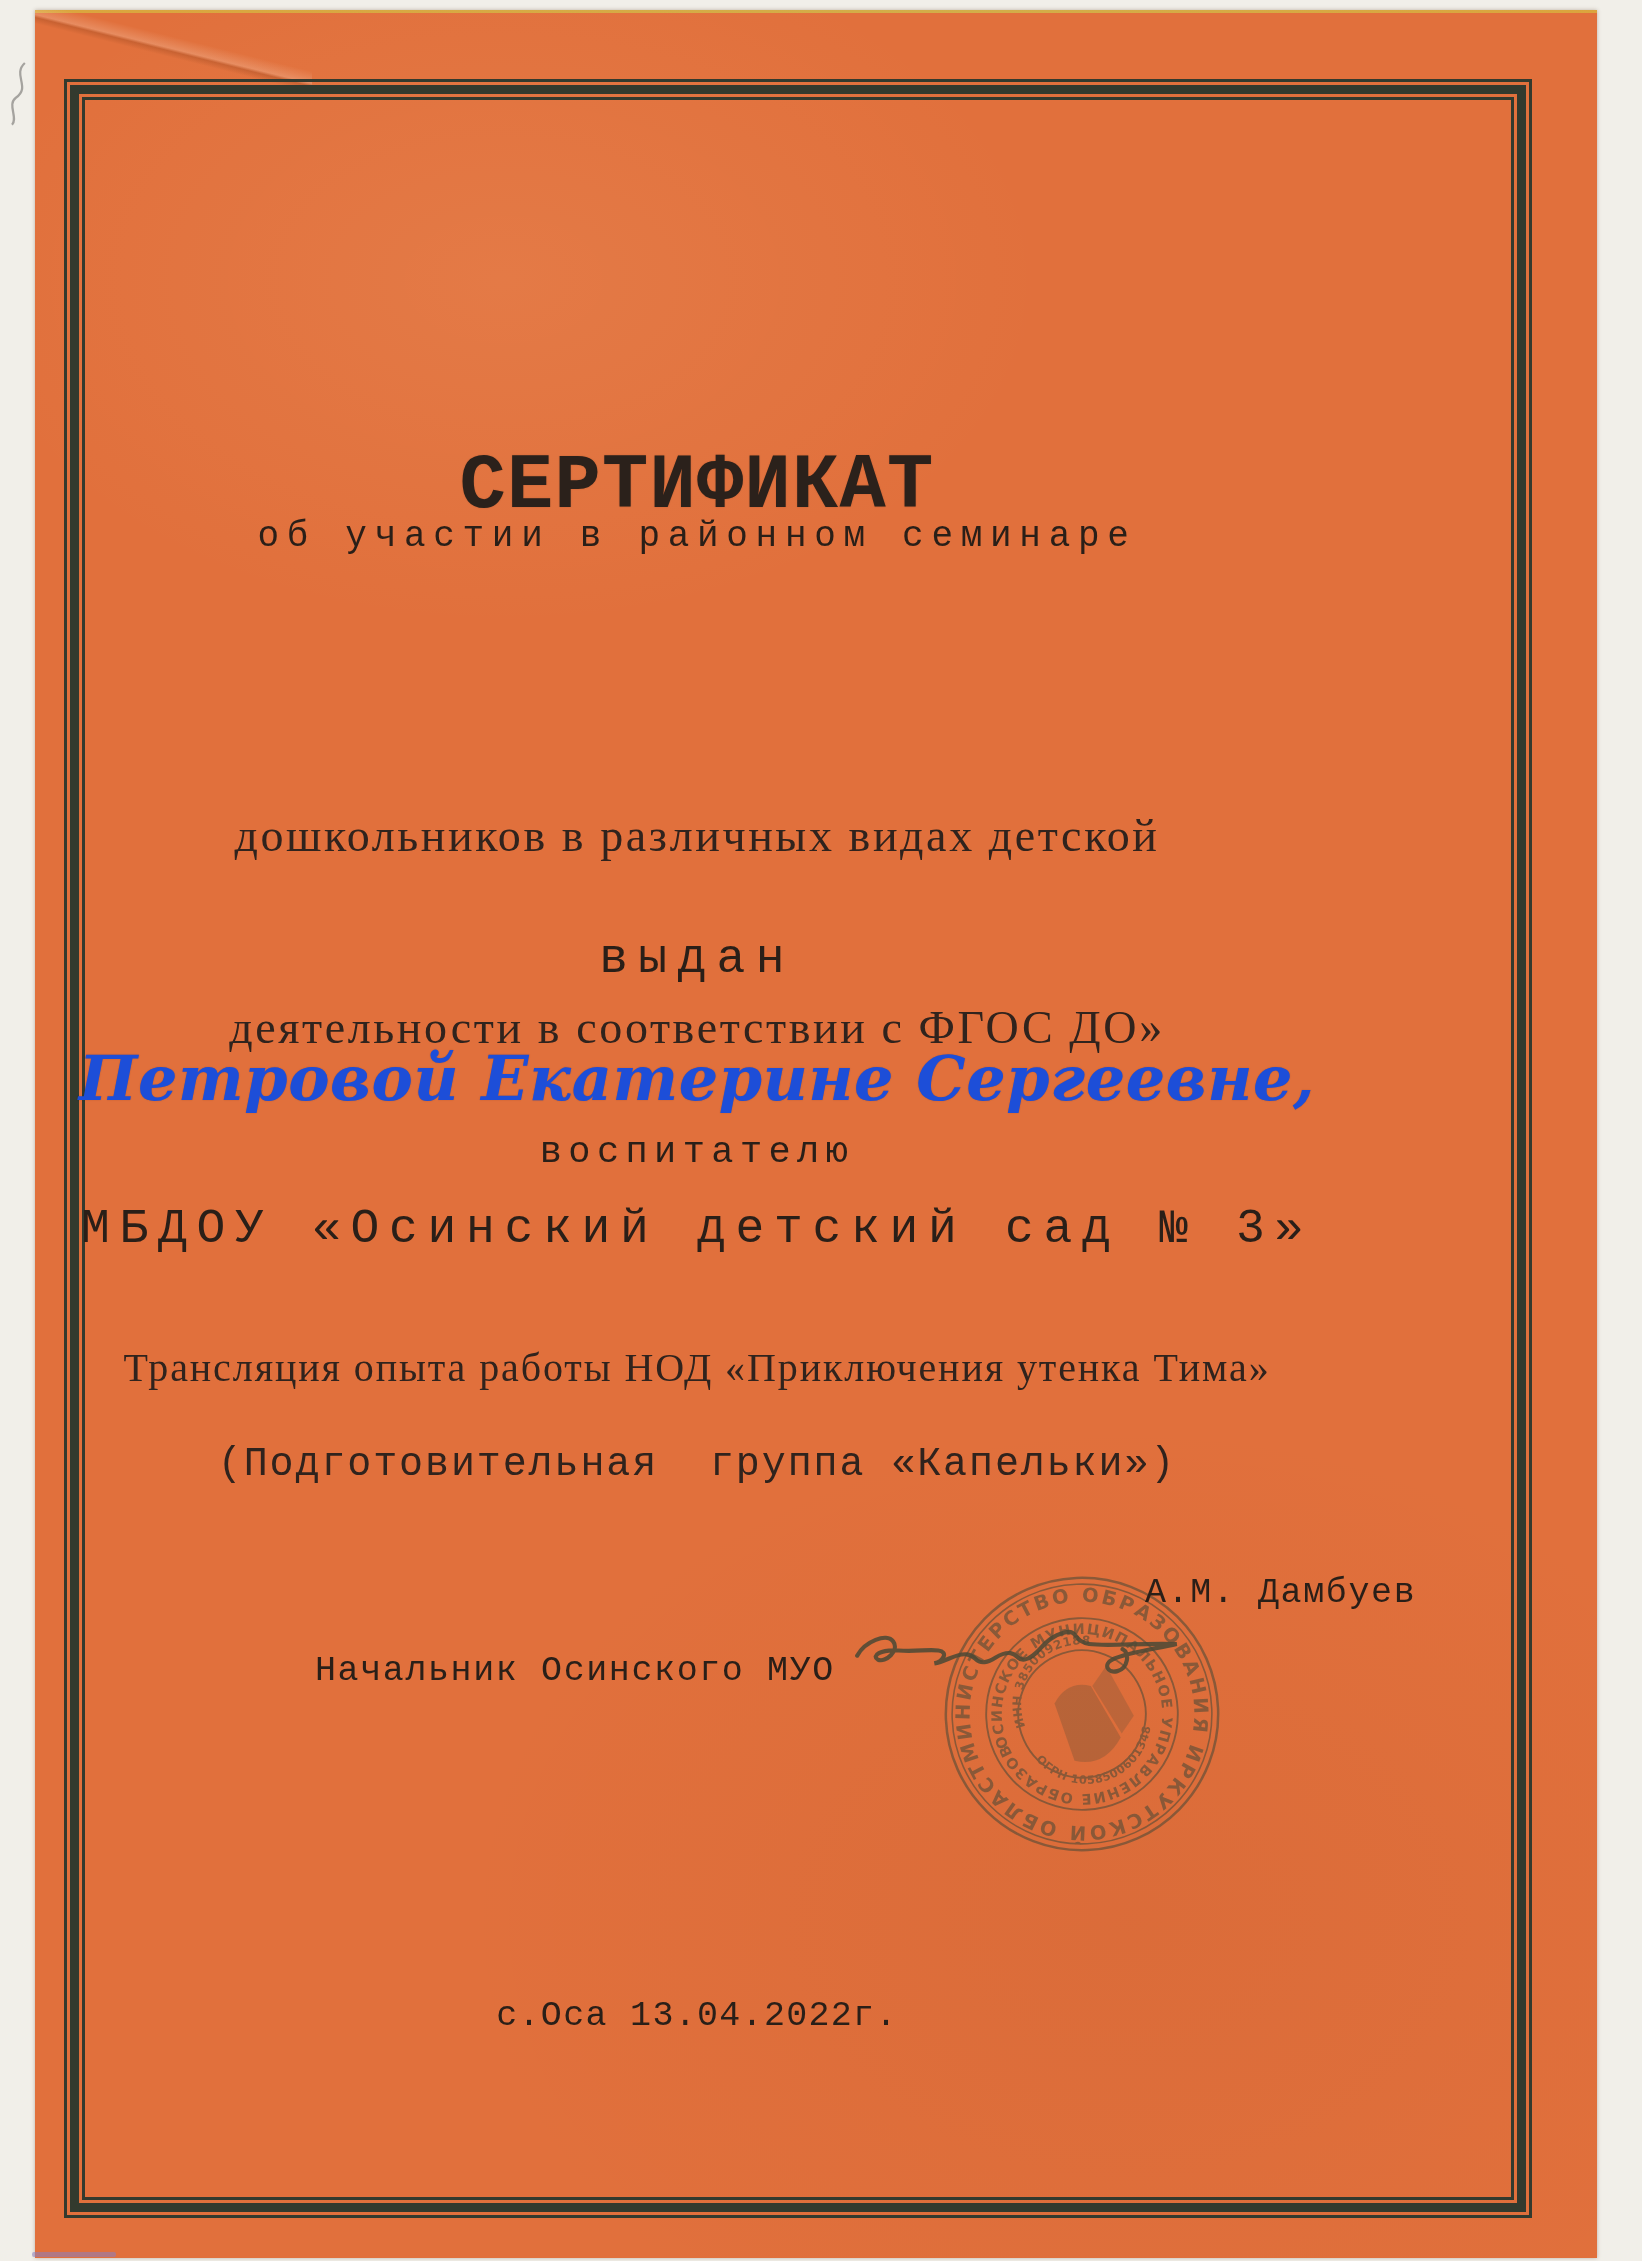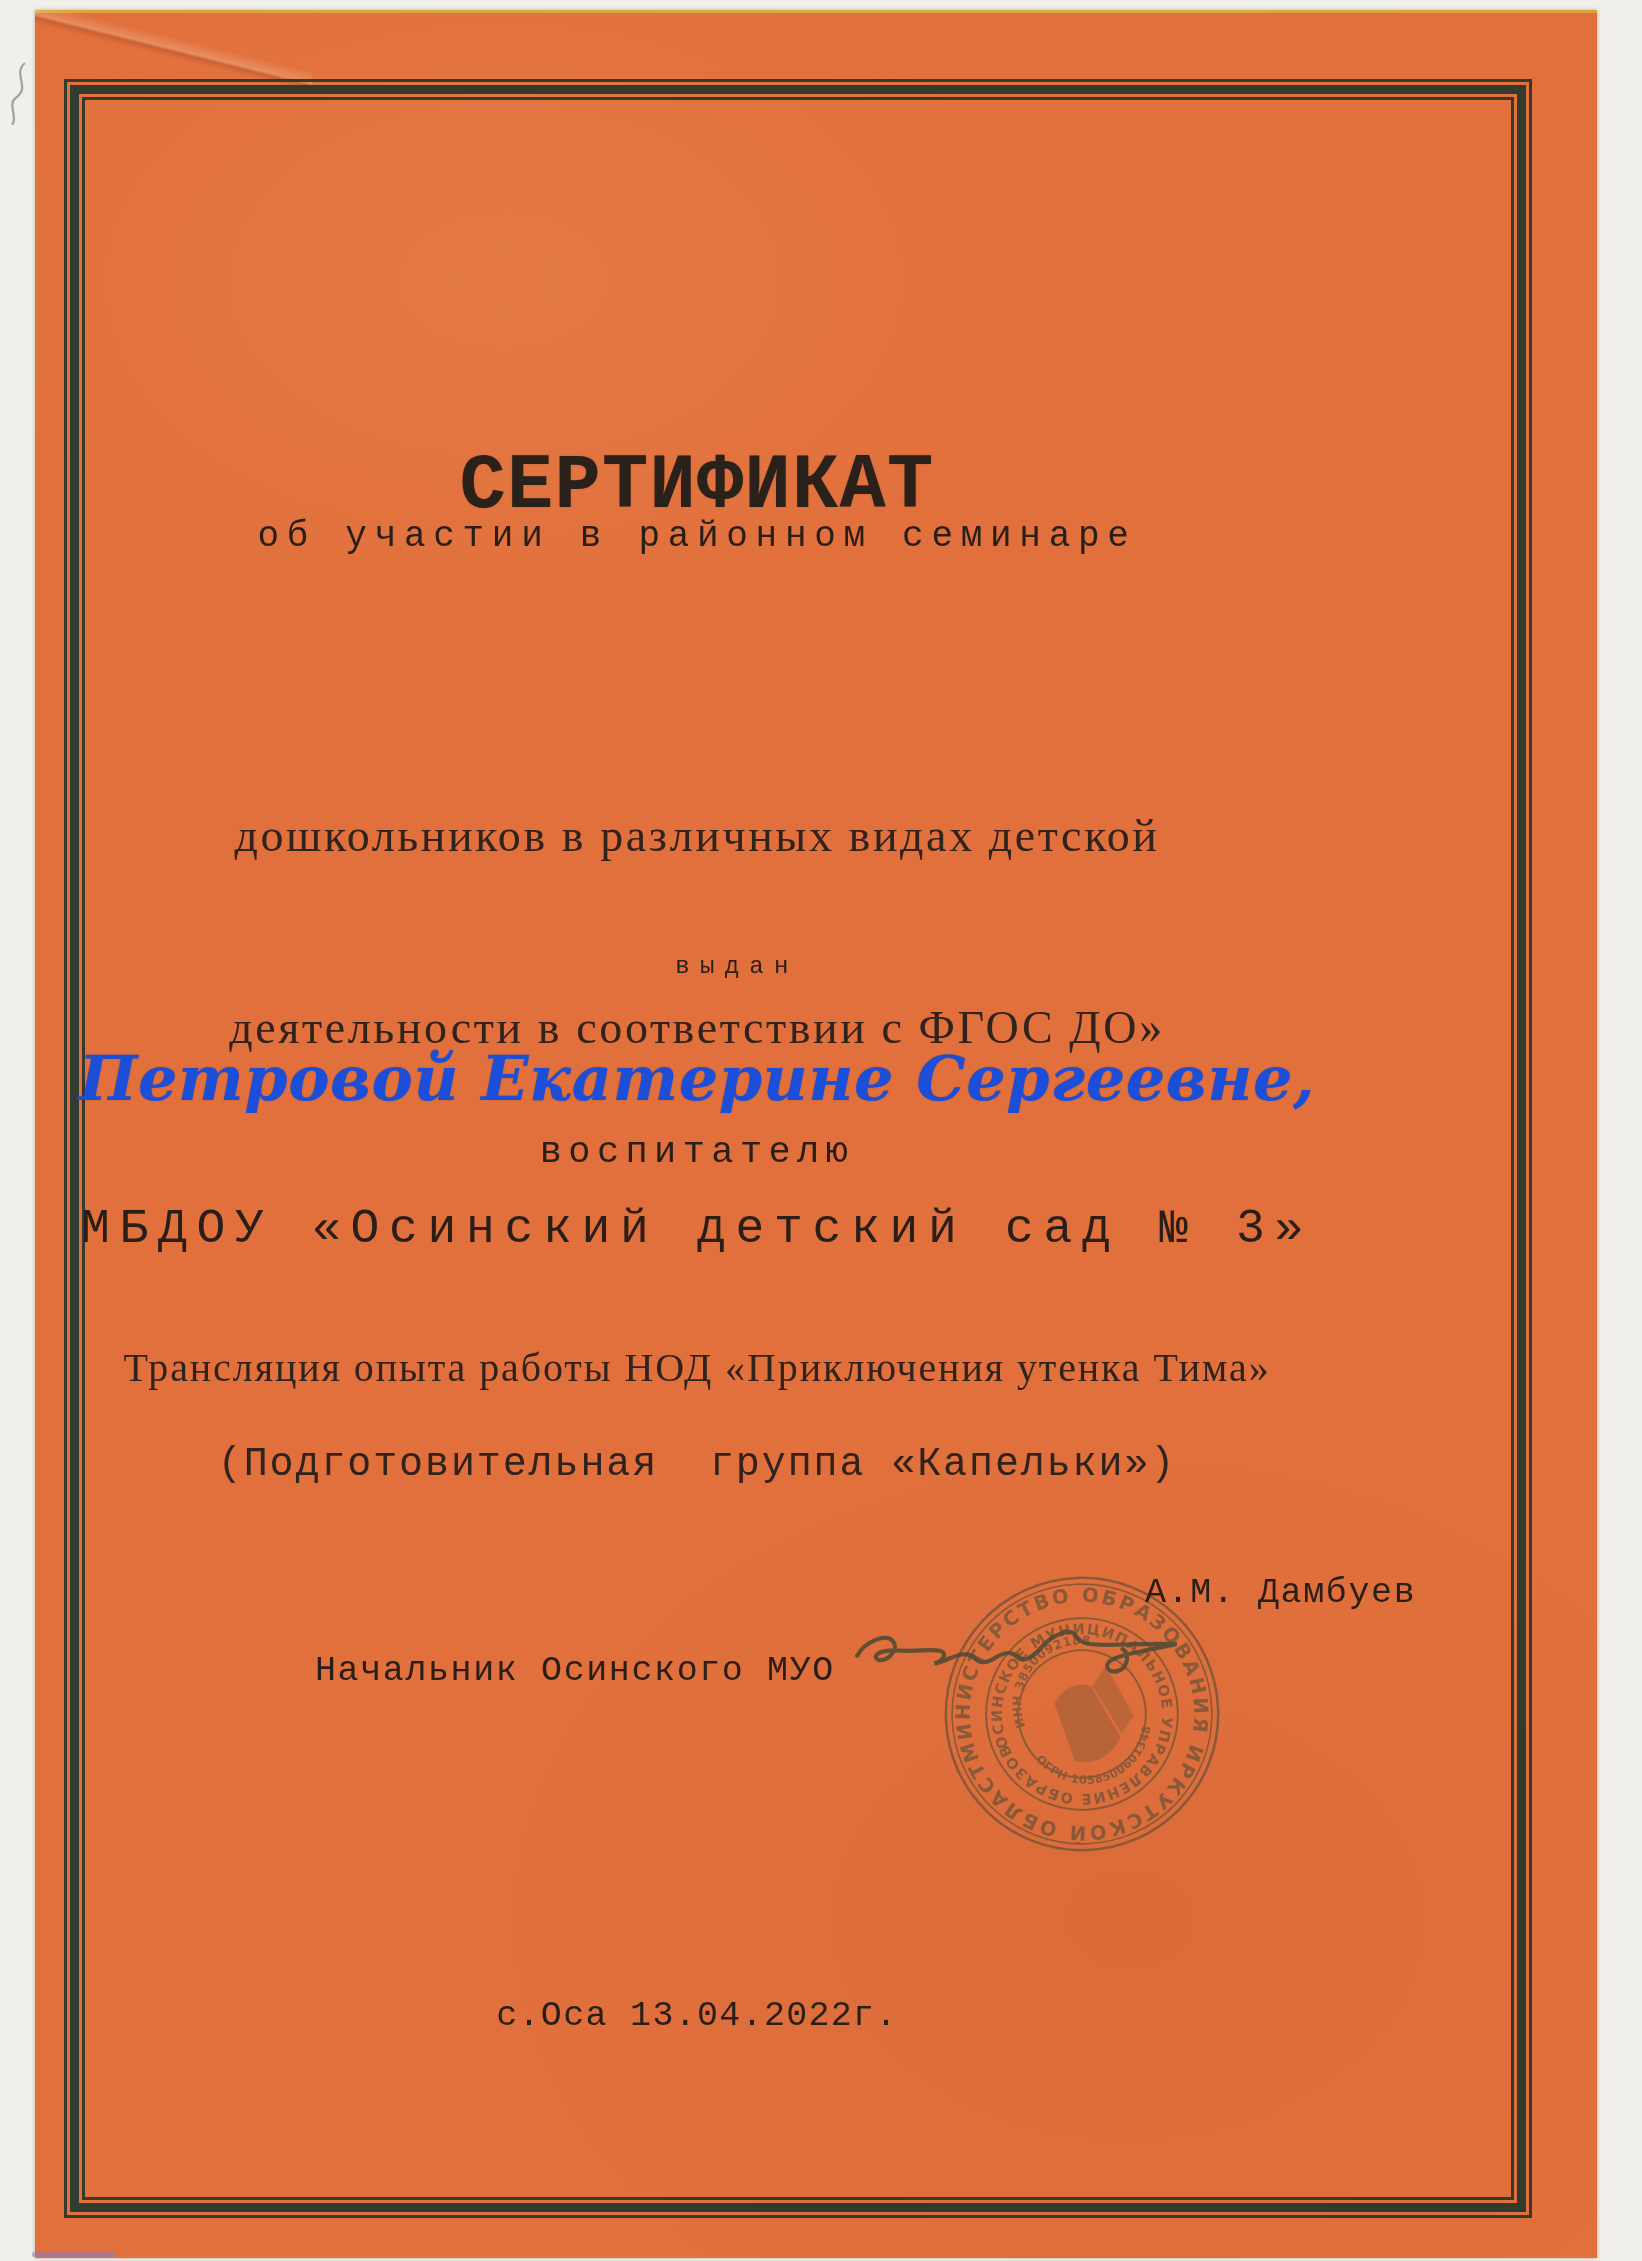--- a/index.html
+++ b/index.html
@@ -41,21 +41,21 @@
   
   .line{
     position:absolute;left:71px;width:1252px;text-align:center;
     white-space:pre;color:#2a1f18;
   }
   .t-mono{font-family:"Liberation Mono",monospace;}
   .t-serif{font-family:"Liberation Serif",serif;}
   .title{top:443px;font-size:77px;font-weight:700;letter-spacing:1.3px;color:#2b211b;}
   .subtitle{top:516px;font-size:36px;letter-spacing:7.7px;}
   .seminar{top:676px;font-size:46px;line-height:64px;letter-spacing:2.6px;color:#30231d;}
-  .issued{top:953px;font-size:24px;letter-spacing:10.3px;padding-left:40px;}
+  .issued{top:932px;font-size:48px;letter-spacing:10.3px;}
   .name{
     top:1042px;font-size:62px;font-weight:700;font-style:italic;
     font-family:"DejaVu Serif",serif;color:#1d4ed8;letter-spacing:0.6px;
   }
   .role{top:1131px;font-size:37px;letter-spacing:6.4px;}
   .org{top:1202px;font-size:48px;letter-spacing:9.7px;}
   .event1{top:1344px;font-size:40px;letter-spacing:1.9px;color:#30231d;}
   .event2{top:1442px;font-size:40px;letter-spacing:1.9px;color:#30231d;font-family:Liberation Mono, monospace;}
   .signer-title{position:absolute;left:315px;top:1651px;font-size:35px;letter-spacing:1.6px;white-space:pre;color:#2a1f18;}
   .signer-name{position:absolute;left:1145px;top:1573px;font-size:35px;letter-spacing:1.6px;white-space:pre;color:#2a1f18;z-index:5;}

